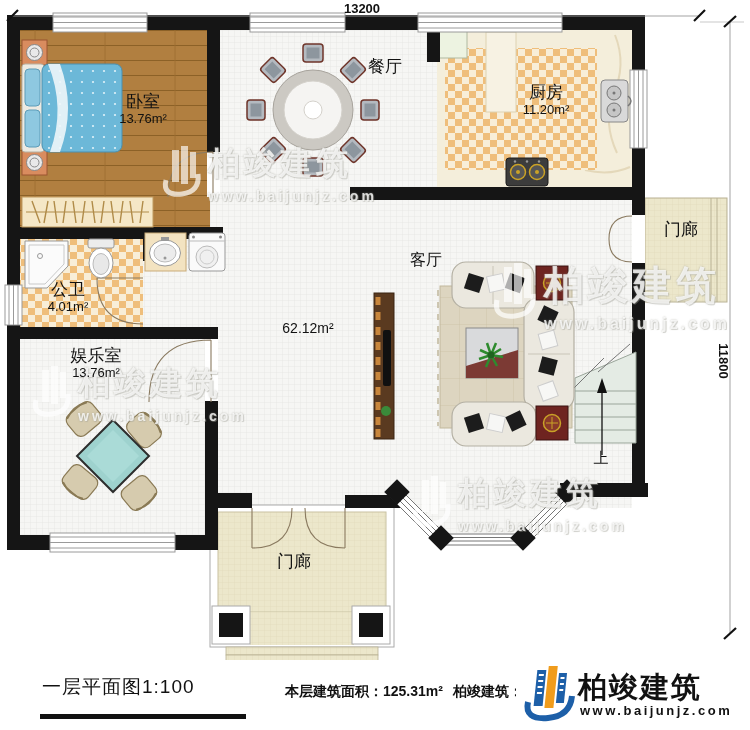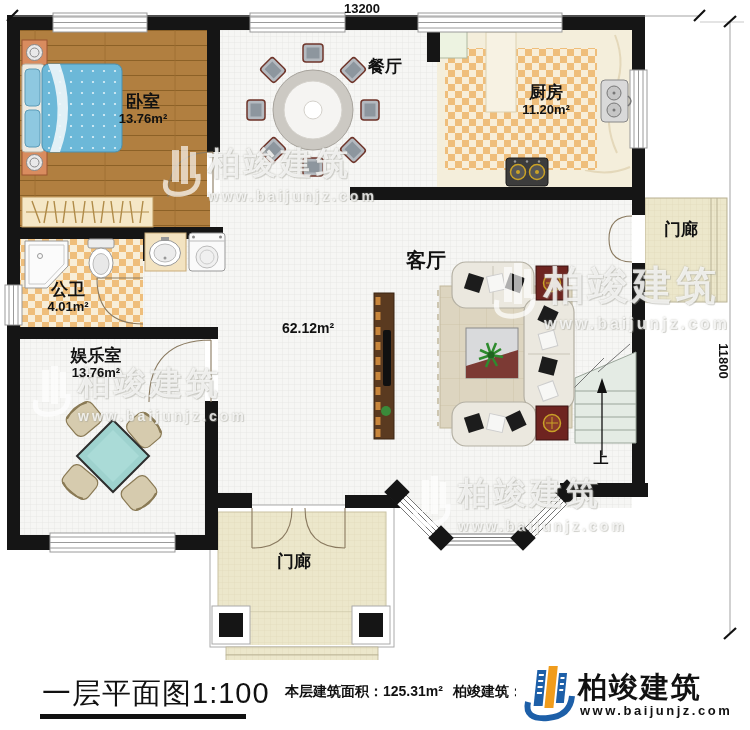--- a/index.html
+++ b/index.html
@@ -1,31 +1,31 @@
 <!DOCTYPE html>
 <html><head>
 <meta charset="utf-8">
 <style>
   html,body{margin:0;padding:0;background:#fff;}
   .stage{position:relative;width:750px;height:730px;background:#fff;overflow:hidden;
          font-family:"Liberation Sans","DejaVu Sans",sans-serif;}
   .plan-svg{position:absolute;left:0;top:0;}
   .lbl{position:absolute;transform:translate(-50%,-50%);text-align:center;color:#111;
-       font-weight:bold;line-height:1.15;white-space:nowrap;}
+       font-weight:normal;line-height:1.15;white-space:nowrap;}
   .lbl .rname{font-size:17px;}
   .lbl .rarea{font-size:13px;}
   .dim{position:absolute;font-size:13px;font-weight:bold;color:#111;}
   .dim-right{transform:translate(-50%,-50%) rotate(90deg);}
   .dim-top{transform:translate(-50%,-50%);}
   .wm{position:absolute;display:flex;align-items:flex-start;gap:6px;pointer-events:none;}
   .wm .wm-text{color:rgba(255,255,255,0.78);text-shadow:0 0 2px rgba(150,150,140,0.65),1px 1px 0 rgba(170,170,160,0.35);}
   .wm .wm-name{font-weight:bold;letter-spacing:4px;}
   .wm .wm-url{font-weight:bold;letter-spacing:3px;font-size:14px;margin-top:2px;}
   .titlebar{position:absolute;left:0;top:660px;width:750px;height:70px;background:#fff;}
-  .tb-title{position:absolute;left:42px;top:14px;font-size:29px;color:#111;letter-spacing:1px;white-space:nowrap;}
+  .tb-title{position:absolute;left:42px;top:14px;font-size:19px;color:#111;letter-spacing:1px;white-space:nowrap;}
   .tb-underline{position:absolute;left:40px;top:54px;width:206px;height:5px;background:#111;}
   .tb-stats{position:absolute;left:252px;top:22px;font-size:14px;font-weight:bold;color:#111;line-height:18px;white-space:nowrap;}
   .tb-stats .col1{display:inline-block;width:168px;margin-left:33px;}
   .brand{position:absolute;left:516px;top:0;width:234px;height:70px;background:#fff;}
   .brand-name{position:absolute;left:62px;top:8px;font-size:29px;font-weight:bold;color:#111;letter-spacing:2px;white-space:nowrap;}
   .brand-url{position:absolute;left:64px;top:43px;font-size:13px;font-weight:bold;color:#111;letter-spacing:2.5px;white-space:nowrap;}
 </style>
 </head>
 <body>
 
@@ -421,21 +421,21 @@
 </div>
 <div class="lbl" style="left:68px;top:297px;">
   <div class="rname">公卫</div>
   <div class="rarea">4.01m²</div>
 </div>
 <div class="lbl" style="left:96px;top:363px;">
   <div class="rname">娱乐室</div>
   <div class="rarea">13.76m²</div>
 </div>
 <div class="lbl" style="left:426px;top:260px;">
-  <div class="rname" style="font-size:20px;text-align:right;">客厅</div>
+  <div class="rname" style="font-size:16px;text-align:right;">客厅</div>
 </div>
 <div class="lbl" style="left:308px;top:292px;margin-top:36px;">
   <div class="rarea" style="font-size:14px;">62.12m²</div>
 </div>
 <div class="lbl" style="left:681px;top:230px;">
   <div class="rname">门廊</div>
 </div>
 <div class="lbl" style="left:294px;top:562px;">
   <div class="rname">门廊</div>
 </div>

